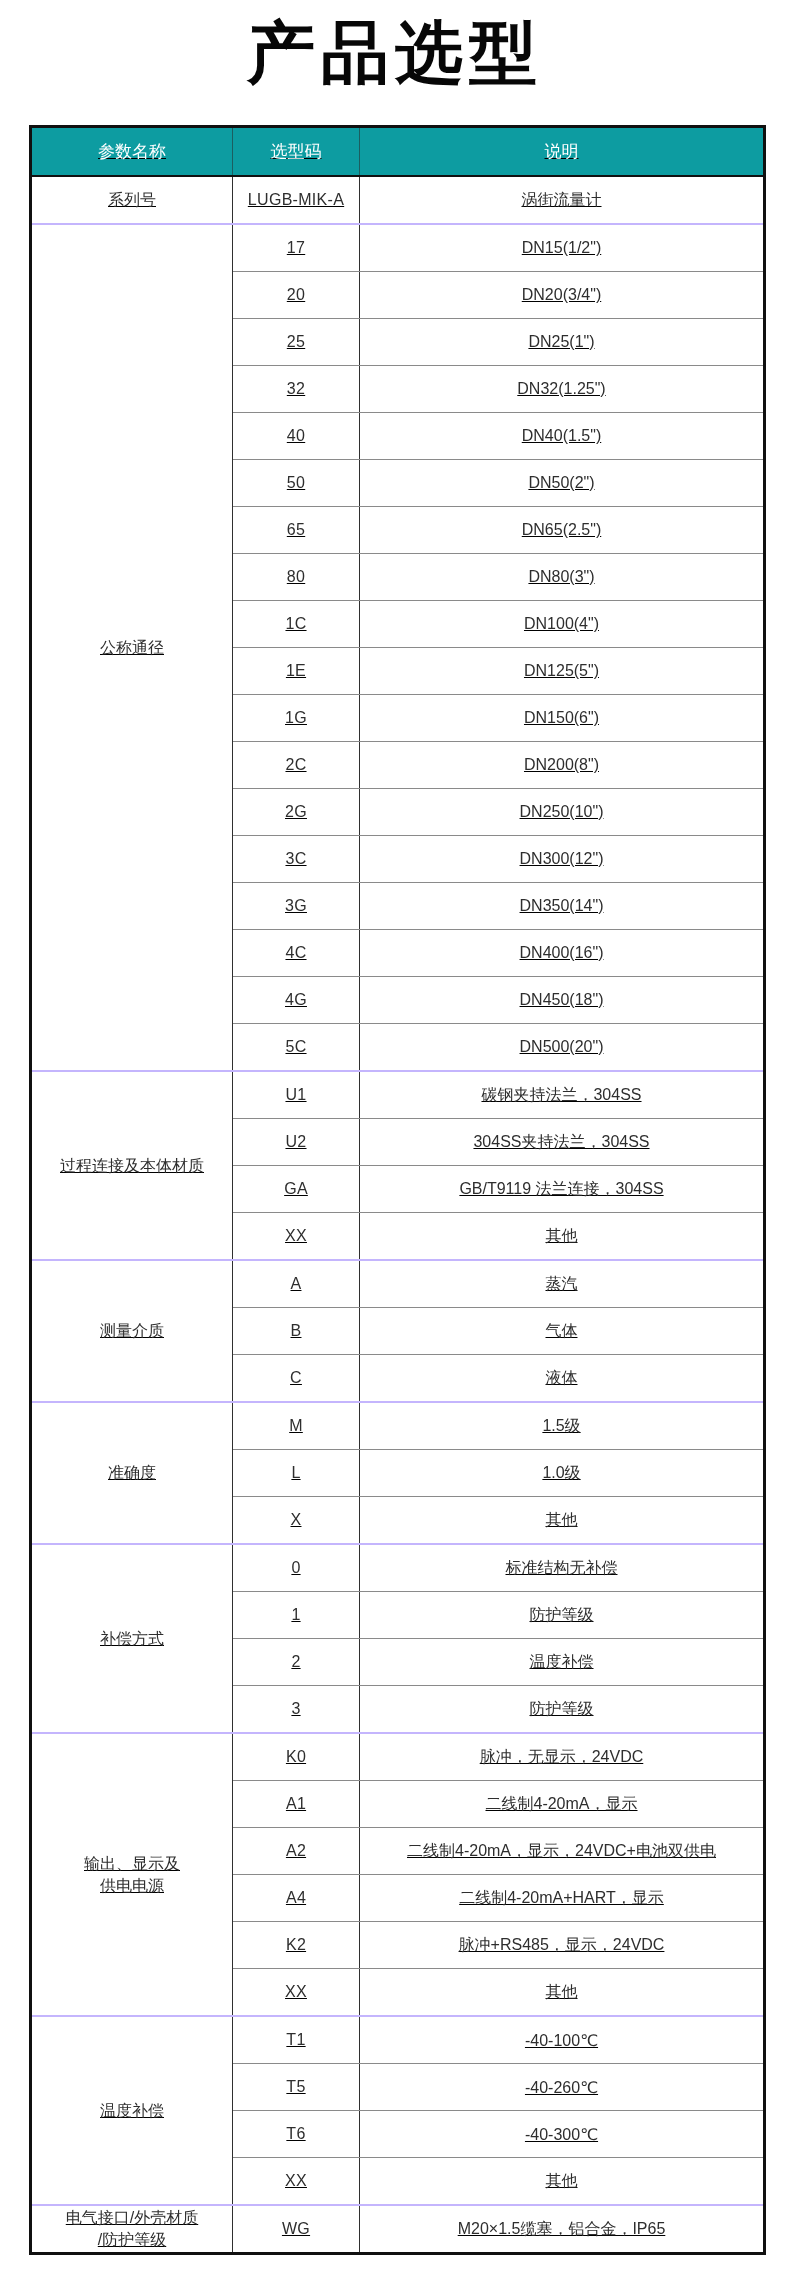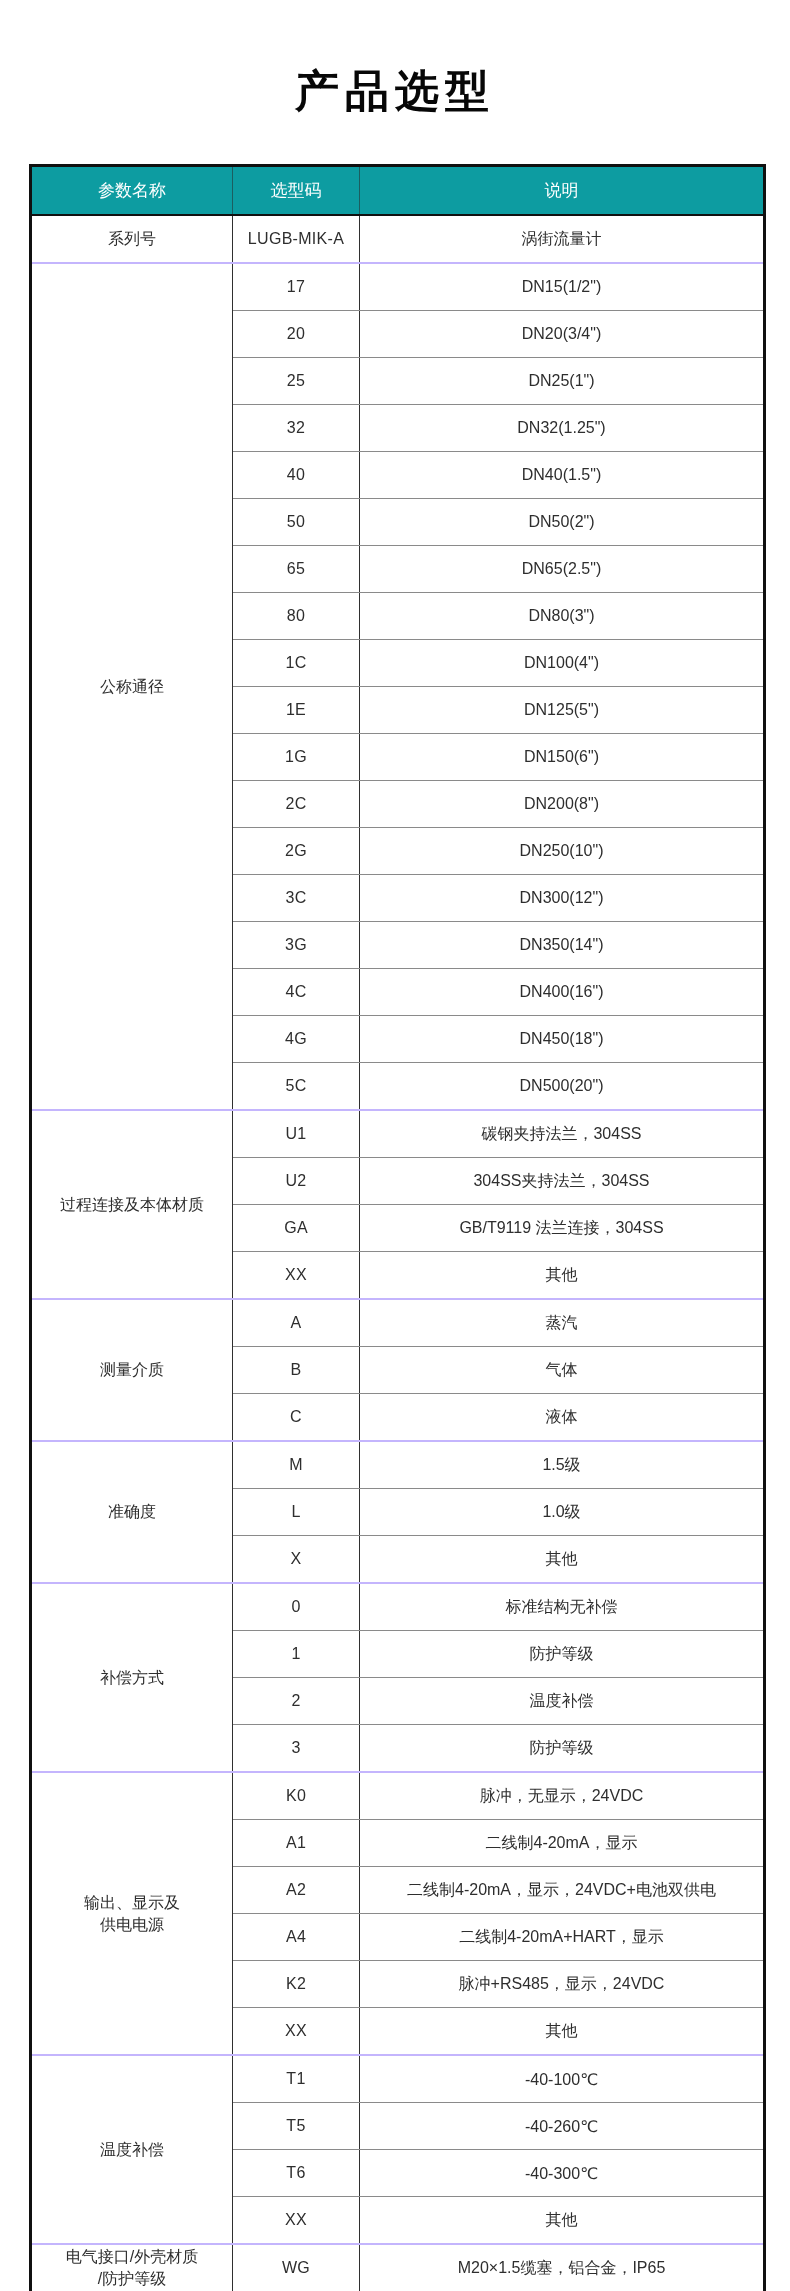--- a/index.html
+++ b/index.html
@@ -8,34 +8,35 @@
     background: #ffffff;
   }
   body {
     width: 790px;
     height: 2291px;
     overflow: hidden;
     font-family: "Liberation Sans", "DejaVu Sans", sans-serif;
     -webkit-font-smoothing: antialiased;
   }
   .page-title {
-    margin: 63px 0 0 0;
+    margin: 24px 0 0 0;
     text-align: center;
-    font-size: 44px;
+    font-size: 68px;
     line-height: 56px;
     font-weight: 900;
     letter-spacing: 6px;
     color: #070707;
   }
   table.sel-table {
     border-collapse: collapse;
     table-layout: fixed;
     margin: 45px 12px 0 29px;
     width: 734px;
     border: 3px solid #101010;
+    text-decoration: underline;
   }
   col.c1 { width: 202px; }
   col.c2 { width: 127px; }
   col.c3 { width: 405px; }
   .sel-table th {
     background: #0d9ca1;
     color: #ffffff;
     font-size: 17px;
     font-weight: 500;
     height: 47px;

